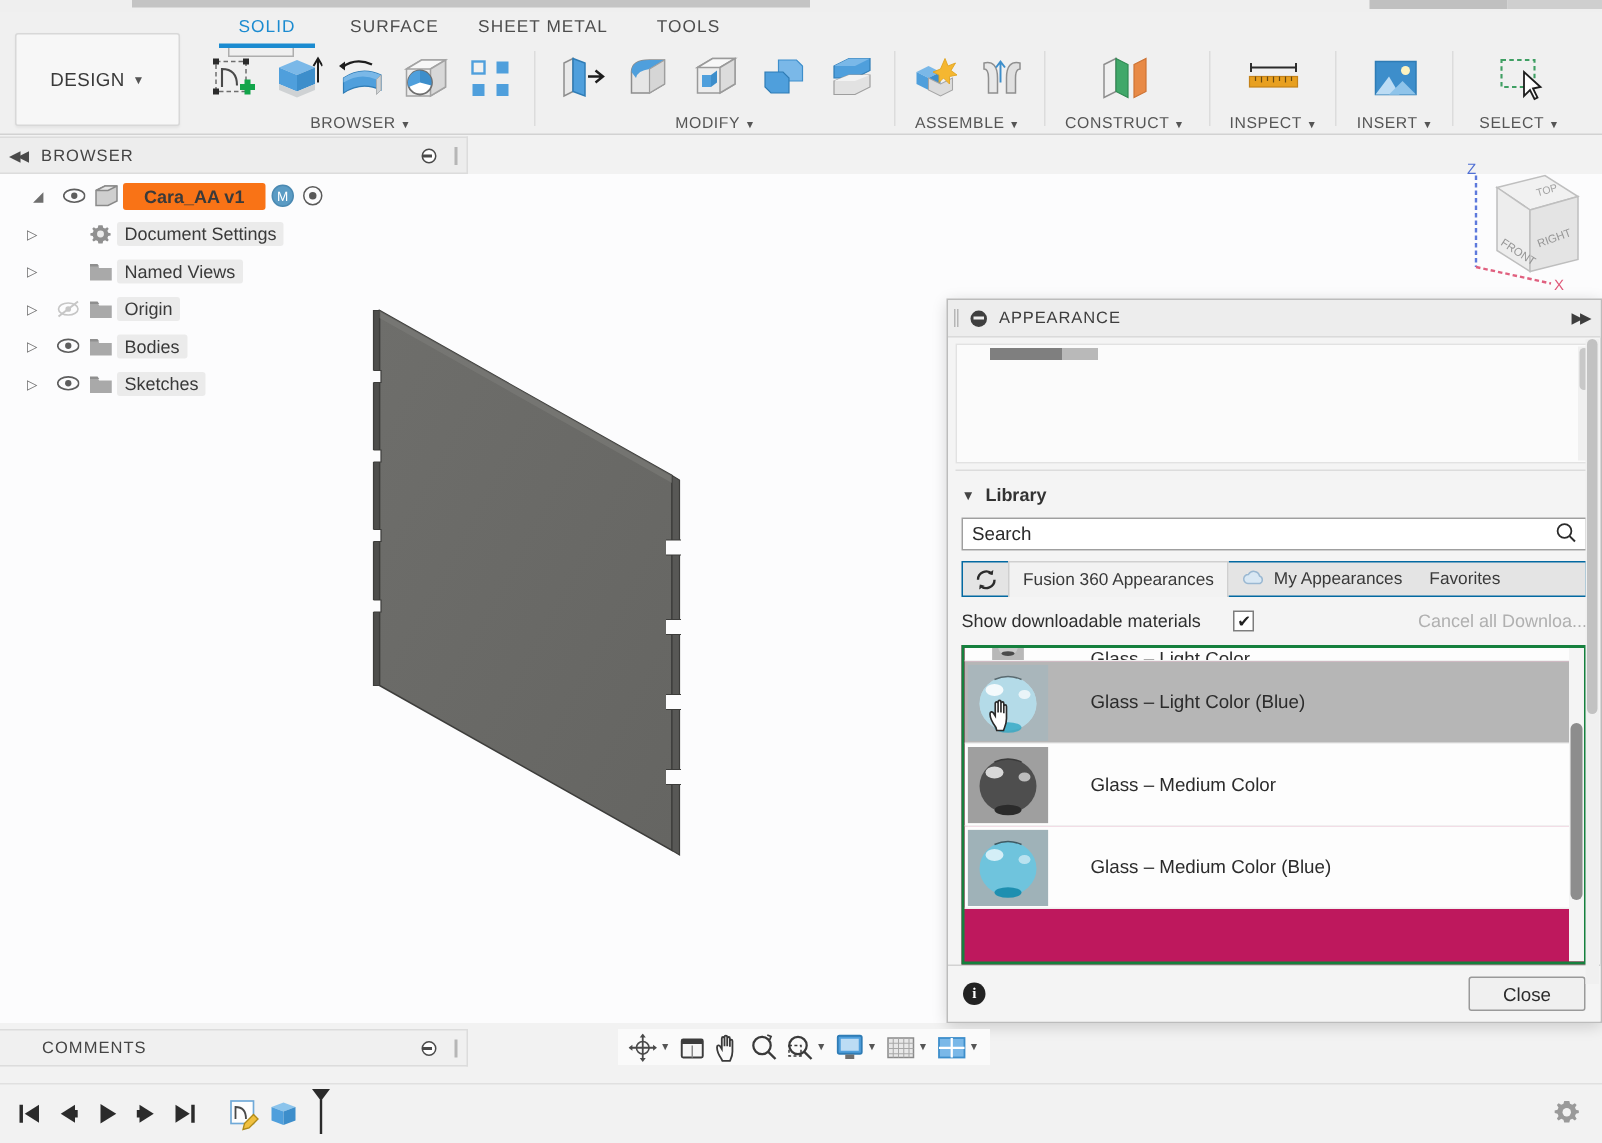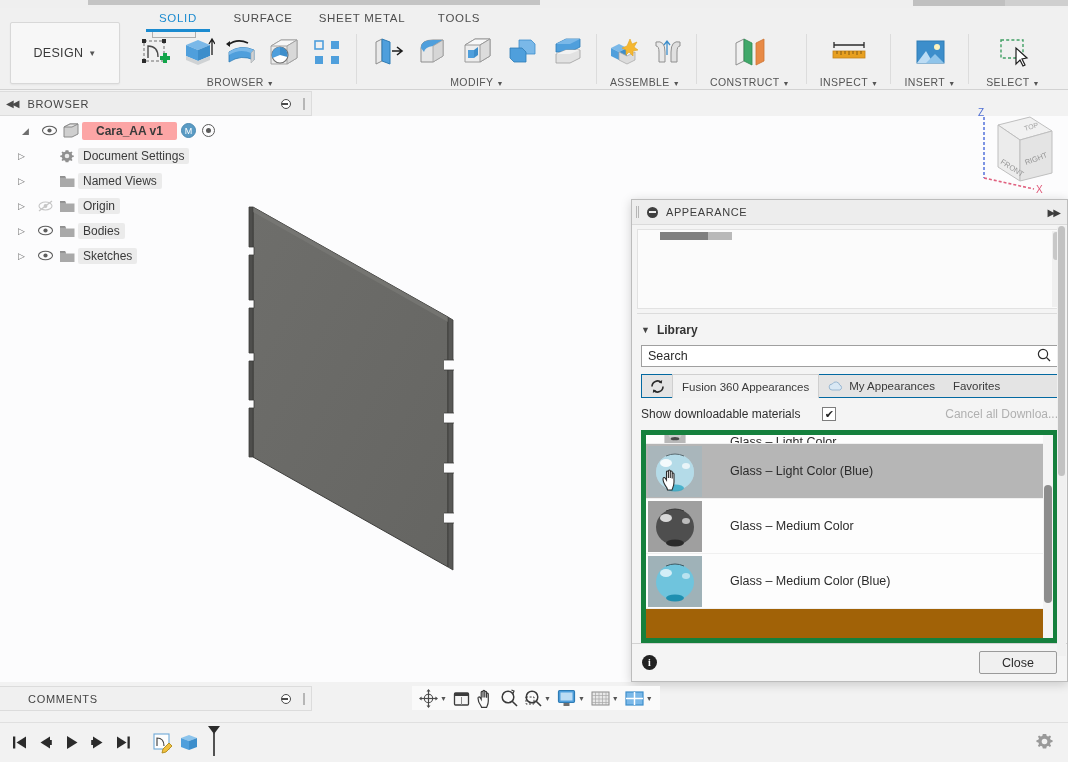--- a/index.html
+++ b/index.html
@@ -70,21 +70,21 @@
   #browser .dot::after{content:'';position:absolute;left:0px;top:3px;width:6px;height:2px;background:#4a4a4a;}
   #browser .grip { position:absolute; right:6px; width:2px; height:12px; border-left:1px solid #b6b6b6; border-right:1px solid #b6b6b6;}
 
   #tree { position:absolute; left:0; top:118px; width:312px; }
   .trow { display:flex; align-items:center; height:25px; padding-left:18px; }
   .arrow { width:16px; font-size:9px; color:#6e6e6e; }
   .eye { width:22px; display:flex; align-items:center; justify-content:center; }
   .folder { width:22px; display:flex; align-items:center; justify-content:center; }
   .tlabel { font-size:12px; color:#3a3a3a; background:#ebebeb; padding:1px 5px; border-radius:2px; }
   .trow.root { padding-left:22px; }
-  .trow.root .tlabel { background:#fca5a5; font-weight:bold; padding:2px 14px; }
+  .trow.root .tlabel { background:#f97316; font-weight:bold; padding:2px 14px; }
   .badge-m {
     width:15px;height:15px;border-radius:50%;background:#5a9bc4;color:#fff;
     font-size:9px;display:flex;align-items:center;justify-content:center;margin-left:4px;
     border:1px solid #4a89b2;
   }
   .radio-dot{
     width:13px;height:13px;border-radius:50%;border:1.5px solid #5a5a5a;margin-left:6px;
     display:flex;align-items:center;justify-content:center;
   }
   .radio-dot i{width:5px;height:5px;border-radius:50%;background:#5a5a5a;display:block;}
@@ -151,21 +151,21 @@
 
   #ap-dl { display:flex; align-items:center; height:28px; padding:0 9px; margin-top:2px; flex:0 0 auto; }
   #ap-dl .dl-lbl { font-size:12px; color:#2f2f2f; }
   #ap-dl .cb {
     width:14px;height:14px;background:#fff;border:1px solid #7d7d7d;margin-left:22px;
     display:flex;align-items:center;justify-content:center;font-size:11px;color:#222;
   }
   #ap-dl .cancel { margin-left:auto; font-size:12px; color:#b0b0b0; }
 
   #ap-list {
-    margin:2px 9px 0 9px; flex:1 1 auto; background:#a16207; border:5px solid #15803d;
+    margin:2px 9px 0 9px; flex:1 1 auto; background:#be185d; border:2px solid #15803d;
     position:relative; overflow:hidden;
   }
   #ap-list .inner { position:absolute; left:0; right:0; top:-11px; }
   .mat {
     display:flex; align-items:center; height:55px; background:#fdfdfd;
     border-bottom:1px solid #f0f0f0;
   }
   .mat.sel { background:#b6b6b6;text-align:right; }
   .mat .thumb { width:54px; height:51px; margin:2px 0 2px 2px; position:relative; overflow:hidden; }
   .mat .mname { margin-left:28px; font-size:12.5px; color:#2b2b2b; }

